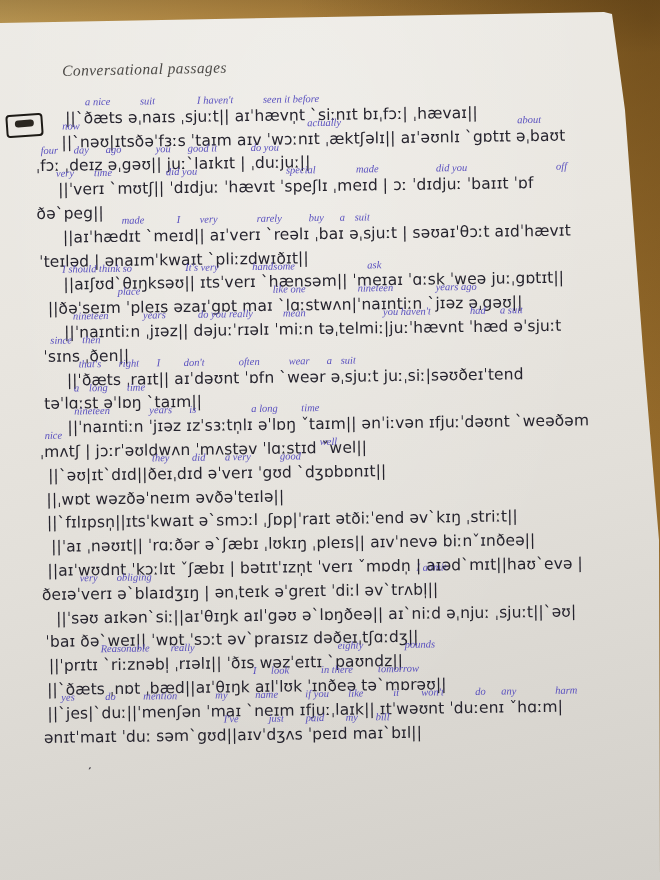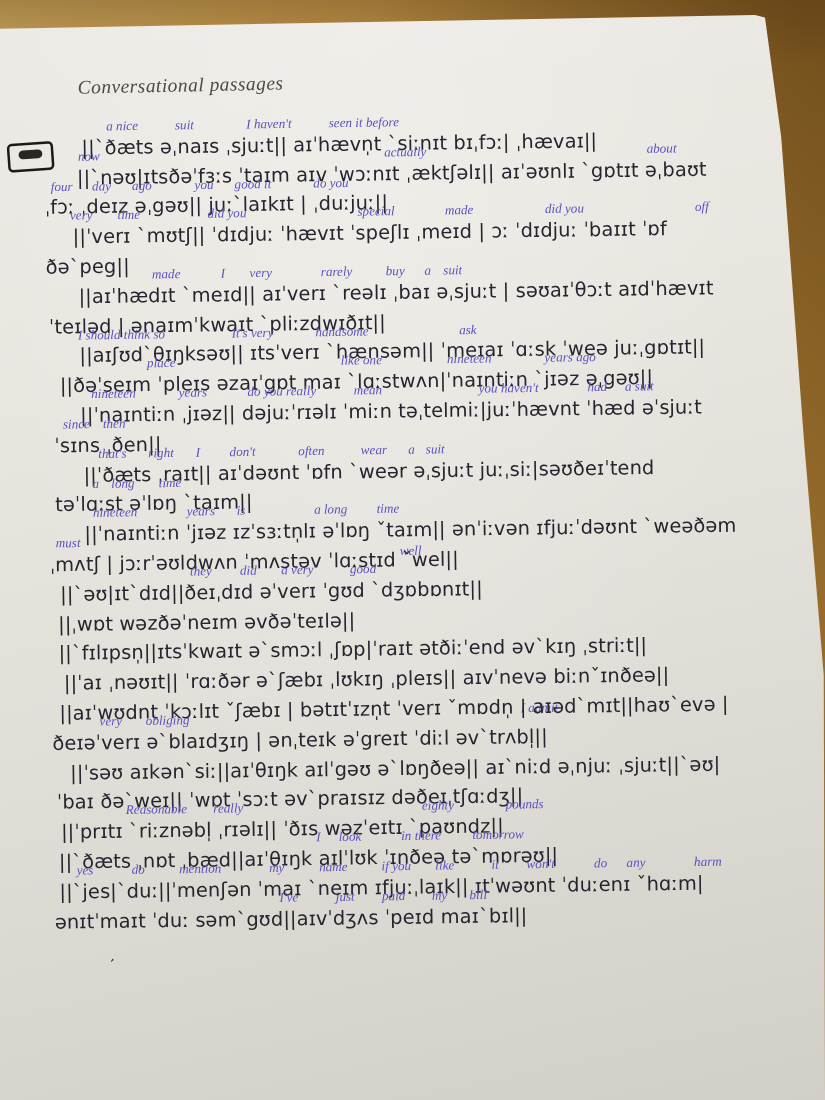--- a/index.html
+++ b/index.html
@@ -174,21 +174,21 @@
       </div>
       <div class="line">
         <span class="ann" style="left: 35px;">nineteen</span>
         <span class="ann" style="left: 110px;">years</span>
         <span class="ann" style="left: 150px;">is</span>
         <span class="ann" style="left: 212px;">a long</span>
         <span class="ann" style="left: 262px;">time</span>
         <span class="main" style="left: 28px;">||ˈnaɪntiːn ˈjɪəz ɪzˈsɜːtn̩lɪ əˈlɒŋ ˇtaɪm|| ənˈiːvən ɪfjuːˈdəʊnt ˋweəðəm</span>
       </div>
       <div class="line">
-        <span class="ann" style="left: 5px;">must</span>
+        <span class="ann" style="left: 5px;">nice</span>
         <span class="ann" style="left: 280px; margin-top: 10px;">well</span>
         <span class="main" style="left: 0px;">ˌmʌtʃ | jɔːrˈəʊldwʌn ˈmʌstəv ˈlɑːstɪd ˇwel||</span>
       </div>
       <div class="line">
         <span class="ann" style="left: 112px;">they</span>
         <span class="ann" style="left: 152px;">did</span>
         <span class="ann" style="left: 185px;">a very</span>
         <span class="ann" style="left: 240px;">good</span>
         <span class="main" style="left: 8px;">||ˋəʊ|ɪtˋdɪd||ðeɪˌdɪd əˈverɪ ˈgʊd ˋdʒɒbɒnɪt||</span>
       </div>

